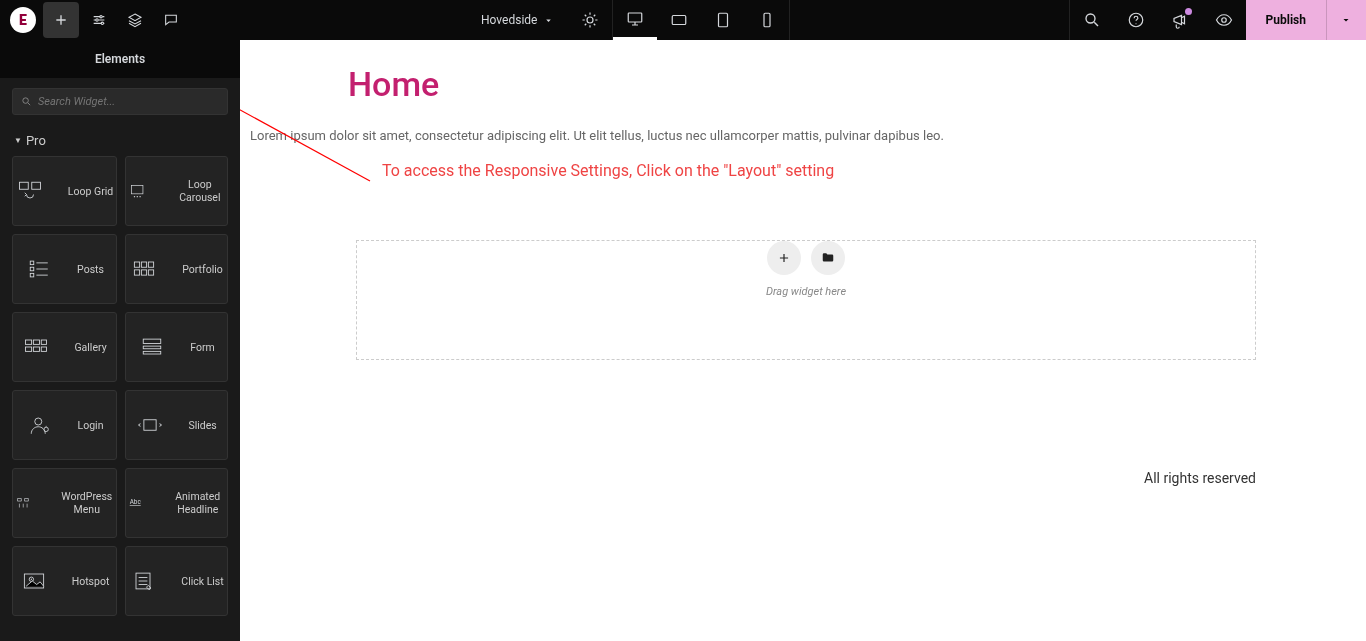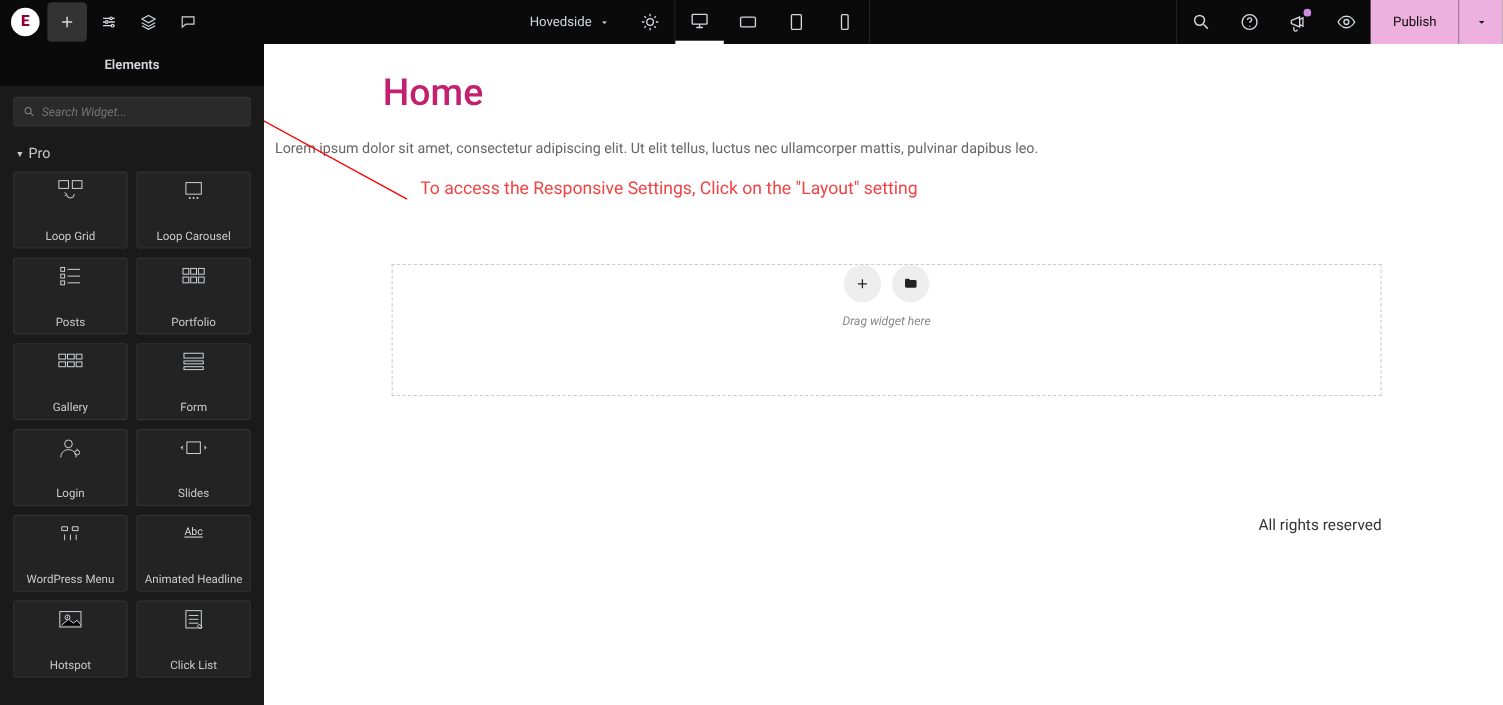--- a/index.html
+++ b/index.html
@@ -12,32 +12,32 @@
 .tb-btn svg{width:16px;height:16px}
 .tb-center{margin-left:auto;display:flex;align-items:center}
 .page-sel{display:flex;align-items:center;gap:6px;padding:0 14px;cursor:pointer;color:#d5d8dc}
 .tb-ic{width:44px;height:40px;display:flex;align-items:center;justify-content:center;cursor:pointer;color:#d5d8dc}
 .tb-ic.active{border-bottom:3px solid #fff}
 .tb-ic svg{width:18px;height:18px}
 .vr{width:1px;height:40px;background:#222}
 .tb-right{margin-left:auto;display:flex;align-items:center}
 .notif{position:relative}
 .notif::after{content:"";position:absolute;top:8px;right:10px;width:7px;height:7px;background:#cc8ae0;border-radius:50%}
-.publish{background:#eeb0df;color:#0a0a0a;height:40px;display:flex;align-items:center;padding:0 20px;font-weight:400;cursor:pointer}
+.publish{background:#eeb0df;color:#0a0a0a;height:40px;display:flex;align-items:center;padding:0 20px;font-weight:700;cursor:pointer}
 .publish-dd{background:#eeb0df;height:40px;width:40px;display:flex;align-items:center;justify-content:center;border-left:1px solid rgba(0,0,0,0.15);cursor:pointer;color:#0a0a0a}
 
 .sidebar{position:absolute;left:0;top:40px;width:240px;bottom:0;background:#1a1a1a;color:#d5d8dc;overflow:hidden}
 .sb-head{background:#0a0a0a;text-align:center;padding:12px 4px;font-size:12px;font-weight:600}
 .sb-search{margin:10px 12px;background:#2a2a2a;border:1px solid #333;border-radius:3px;padding:6px 8px;display:flex;align-items:center;gap:6px}
 .sb-search input{background:transparent;border:none;color:#888;font-size:11px;outline:none;flex:1;font-style:italic}
 .sb-search svg{width:11px;height:11px;color:#888}
 .sb-section{font-size:13px;padding:8px 14px;color:#ccc;display:flex;align-items:center;gap:4px}
 .sb-section::before{content:"▼";font-size:8px}
 .wgrid{display:grid;grid-template-columns:1fr 1fr;gap:8px;padding:0 12px}
-.witem{background:#232323;border:1px solid #333;border-radius:3px;height:70px;display:flex;flex-direction:column;align-items:center;justify-content:center;gap:24px;cursor:grab;font-size:11px;color:#ccc}
+.witem{background:#232323;border:1px solid #333;border-radius:3px;height:70px;display:flex;flex-direction:row;align-items:center;justify-content:center;gap:24px;cursor:grab;font-size:11px;color:#ccc}
 .witem svg{width:28px;height:22px;color:#d5d8dc}
 .wtxt{font-size:10.5px;text-align:center}
 
 .collapse-handle{position:absolute;left:240px;top:330px;width:14px;height:40px;background:#1a1a1a;display:flex;align-items:center;justify-content:center;cursor:pointer;color:#aaa;font-size:10px}
 
 .canvas{position:absolute;left:240px;right:0;top:40px;bottom:0;background:#fff;overflow:hidden}
 .page-title{color:#c3206f;font-size:34px;font-weight:500;margin:24px 0 0 108px}
 .lorem{color:#666;font-size:13px;margin:24px 0 0 10px}
 .annot{color:#ef4444;font-size:16px;margin:18px 0 0 142px}
 .arrow{position:absolute;left:-120px;top:-33px;pointer-events:none}

